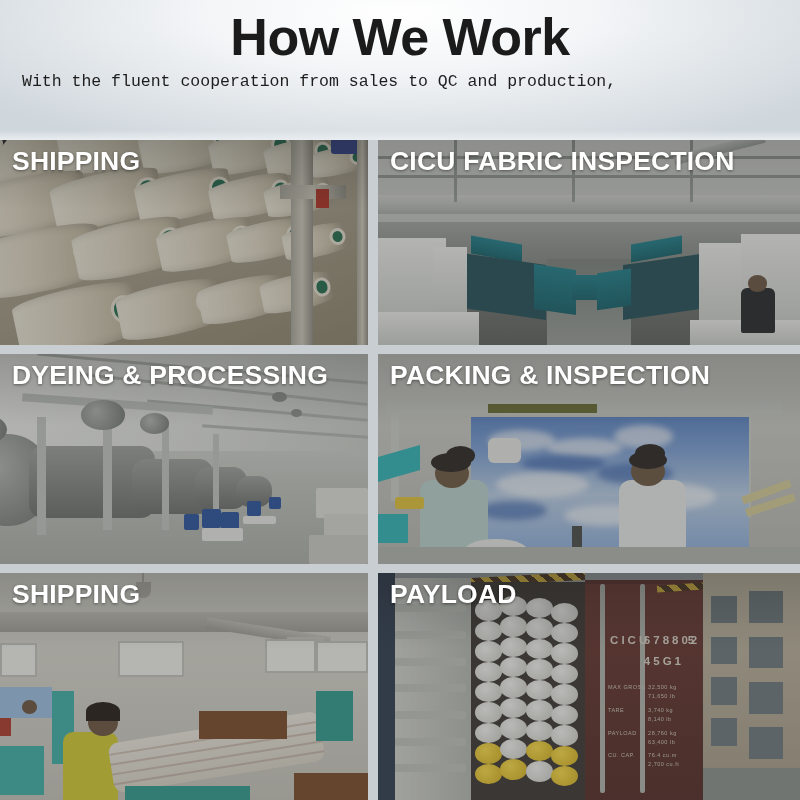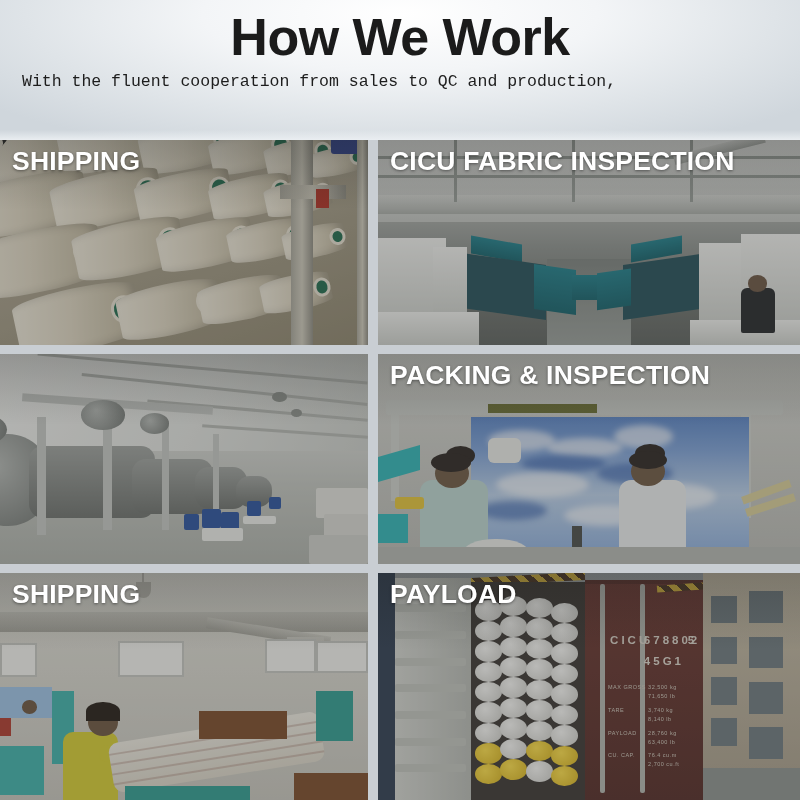--- a/index.html
+++ b/index.html
@@ -282,20 +282,21 @@
         <div class="d-blue" style="left:73%;top:68%;width:3.4%;height:6%;"></div>
         <div class="d-white" style="left:66%;top:77%;width:9%;height:4%;"></div>
         <div class="d-blue" style="left:50%;top:76%;width:4%;height:8%;"></div>
 
         <div class="d-white" style="left:86%;top:64%;width:14%;height:14%;background:#e2e3de;"></div>
         <div class="d-white" style="left:88%;top:76%;width:12%;height:12%;background:#d9dad5;"></div>
         <div class="d-white" style="left:84%;top:86%;width:16%;height:14%;background:#cfd0cb;"></div>
         <div class="tint"></div>
         <div class="vig"></div>
       </div>
+      <div class="label">DYEING &amp; PROCESSING</div>
     </div>
 
     <div class="cell colR">
       <div class="photo">
         <div class="p-bg"></div>
 
         <div class="p-bar" style="left:2%;top:22%;right:4%;height:7%;border-radius:3px;"></div>
         <div class="p-sign" style="left:26%;top:24%;width:26%;height:4%;"></div>
         <div class="p-bar" style="left:3%;top:28%;width:2%;height:42%;"></div>
         <div class="p-bar" style="left:86%;top:26%;width:2.4%;height:52%;"></div>

